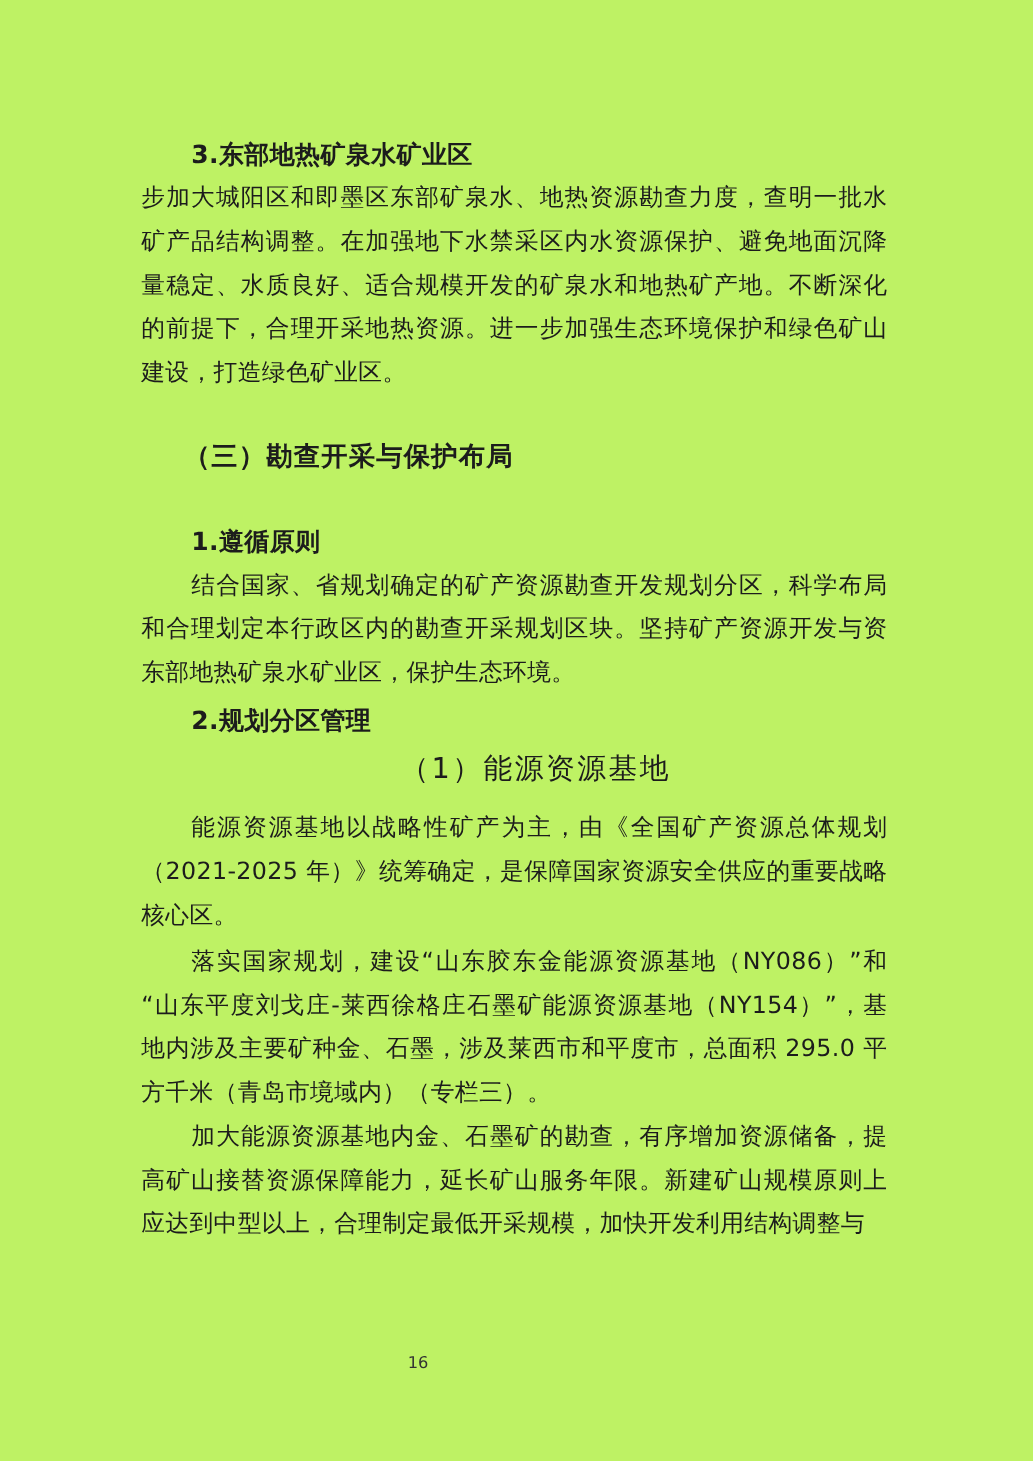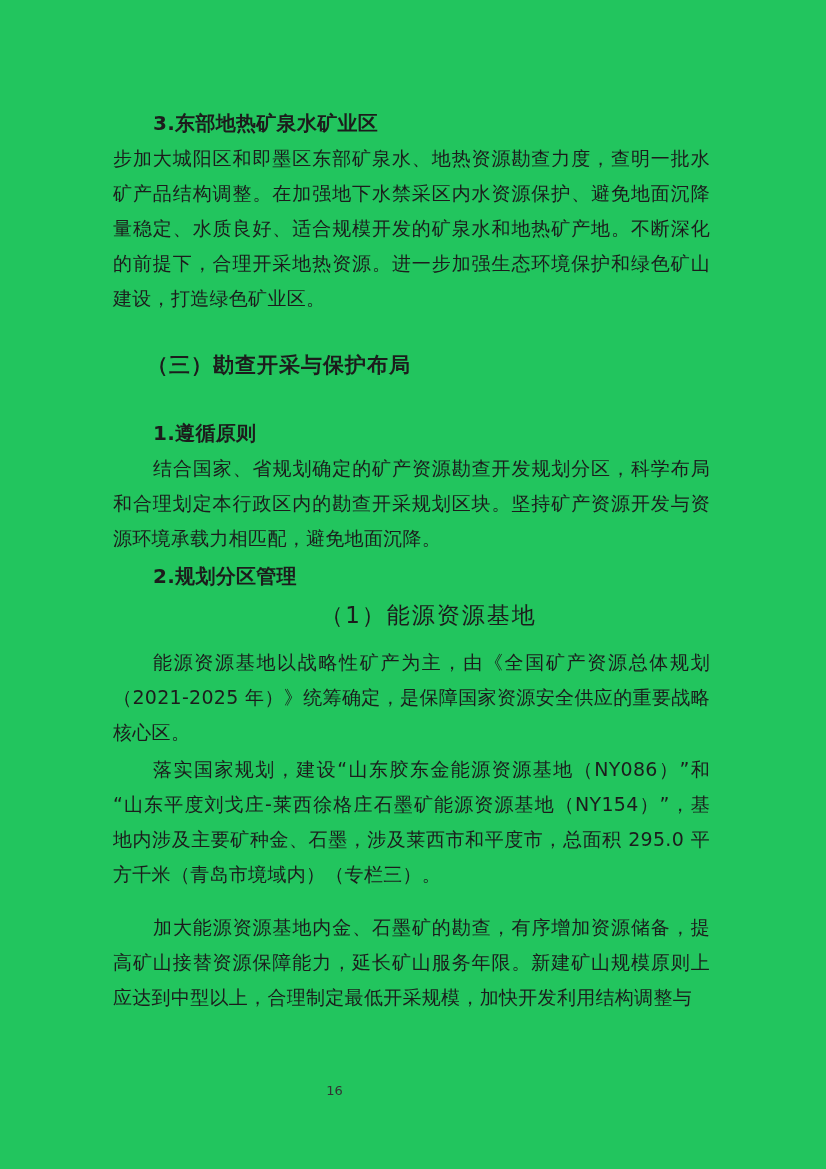--- a/index.html
+++ b/index.html
@@ -4,21 +4,21 @@
 <style>
   html, body {
     margin: 0;
     padding: 0;
     background: #ffffff;
   }
   .page {
     position: relative;
     width: 826px;
     height: 1169px;
-    background: #22c55e;
+    background: #bef264;
     overflow: hidden;
     font-family: "DejaVu Sans", sans-serif;
     color: #1c1c1c;
   }
   .content {
     position: absolute;
     top: 0;
     left: 113px;
     width: 597px;
     padding-top: 106px;
@@ -57,21 +57,21 @@
     padding-left: 34px;
     letter-spacing: 2px;
     text-align: center;
   }
   .m-sec3     { margin-top: 32px; }
   .m-principle{ margin-top: 33px; }
   .m-zoning   { margin-top: 3px; }
   .m-sub      { margin-top: 4px; }
   .m-intro    { margin-top: 8px; }
   .m-build    { margin-top: 2px; }
-  .m-explore  { margin-top: 18px; }
+  .m-explore  { margin-top: 0; }
   .pagenum {
     position: absolute;
     top: 1083px;
     left: 0;
     width: 669px;
     text-align: center;
     font-size: 13px;
     color: #333333;
     font-family: "DejaVu Sans", sans-serif;
   }
@@ -92,21 +92,21 @@
         <div class="ln last">建设，打造绿色矿业区。</div>
       </div>
 
     <div class="hsec m-sec3">（三）勘查开采与保护布局</div>
 
     <div class="hnum m-principle">1.遵循原则</div>
 
     <div class="para">
         <div class="ln first">结合国家、省规划确定的矿产资源勘查开发规划分区，科学布局</div>
         <div class="ln">和合理划定本行政区内的勘查开采规划区块。坚持矿产资源开发与资</div>
-        <div class="ln last">源环境承载力相匹配，避免地面沉降。</div>
+        <div class="ln last">东部地热矿泉水矿业区，保护生态环境。</div>
       </div>
 
     <div class="hnum m-zoning">2.规划分区管理</div>
 
     <div class="sub m-sub">（1）能源资源基地</div>
 
     <div class="para m-intro">
         <div class="ln first">能源资源基地以战略性矿产为主，由《全国矿产资源总体规划</div>
         <div class="ln">（2021-2025 年）》统筹确定，是保障国家资源安全供应的重要战略</div>
         <div class="ln last">核心区。</div>

